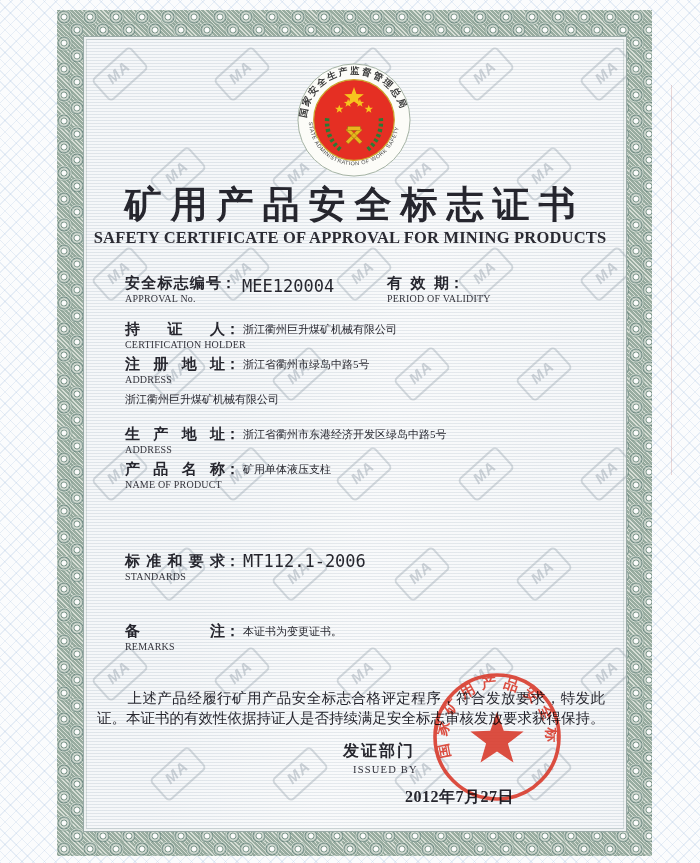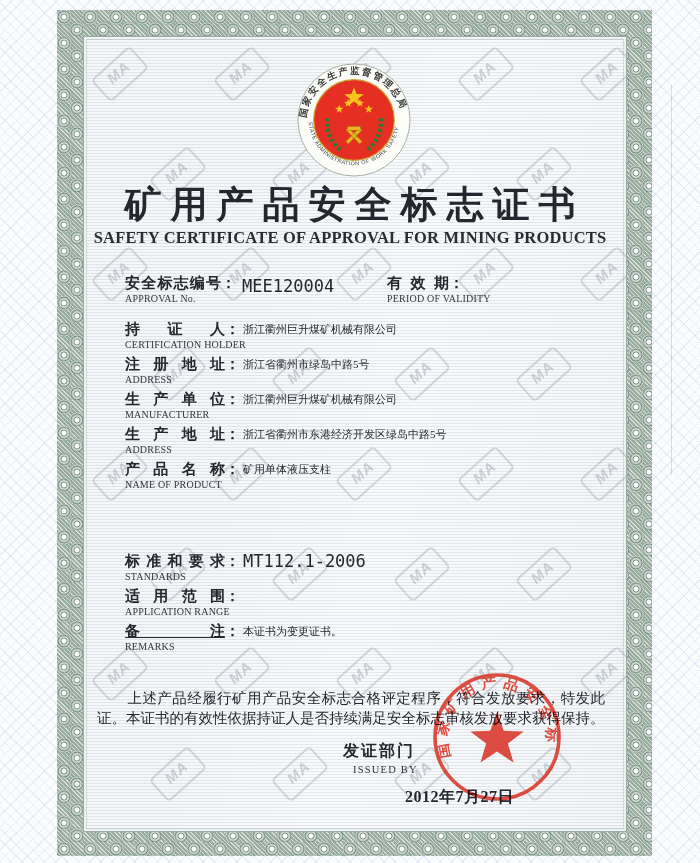--- a/index.html
+++ b/index.html
@@ -173,24 +173,20 @@
 
       <div class="frow">
         <div class="lab-wrap">
           <span class="lab-cn"><span class="jt lab-txt" style="width:100px;">注册地址</span><span class="lab-colon">：</span></span>
           <span class="lab-en">ADDRESS</span>
         </div>
         <div class="val">浙江省衢州市绿岛中路5号</div>
       </div>
 
       <div class="frow">
-        <div class="lab-wrap">
-          <span class="lab-cn"><span class="jt lab-txt" style="width:100px;">生产单位</span><span class="lab-colon">：</span></span>
-          <span class="lab-en">MANUFACTURER</span>
-        </div>
         <div class="val">浙江衢州巨升煤矿机械有限公司</div>
       </div>
 
       <div class="frow">
         <div class="lab-wrap">
           <span class="lab-cn"><span class="jt lab-txt" style="width:100px;">生产地址</span><span class="lab-colon">：</span></span>
           <span class="lab-en">ADDRESS</span>
         </div>
         <div class="val">浙江省衢州市东港经济开发区绿岛中路5号</div>
       </div>
@@ -208,29 +204,25 @@
 
       <div class="frow gap">
         <div class="lab-wrap">
           <span class="lab-cn"><span class="jt lab-txt" style="width:100px;">标准和要求</span><span class="lab-colon">：</span></span>
           <span class="lab-en">STANDARDS</span>
         </div>
         <div class="val mono">MT112.1-2006</div>
       </div>
 
       <div class="frow">
-        <div class="lab-wrap">
-          <span class="lab-cn"><span class="jt lab-txt" style="width:100px;">适用范围</span><span class="lab-colon">：</span></span>
-          <span class="lab-en">APPLICATION RANGE</span>
-        </div>
-      </div>
-
-      <div class="frow">
-        <div class="lab-wrap">
-          <span class="lab-cn"><span class="jt lab-txt" style="width:100px;text-decoration:underline;">备注</span><span class="lab-colon">：</span></span>
+      </div>
+
+      <div class="frow">
+        <div class="lab-wrap">
+          <span class="lab-cn"><span class="jt lab-txt" style="width:100px;">备注</span><span class="lab-colon">：</span></span>
           <span class="lab-en">REMARKS</span>
         </div>
         <div class="val">本证书为变更证书。</div>
       </div>
     </div>
 
     <div class="statement">上述产品经履行矿用产品安全标志合格评定程序，符合发放要求，特发此证。本证书的有效性依据持证人是否持续满足安全标志审核发放要求获得保持。</div>
 
     <div class="issued">
       <div class="cn">发证部门</div>

